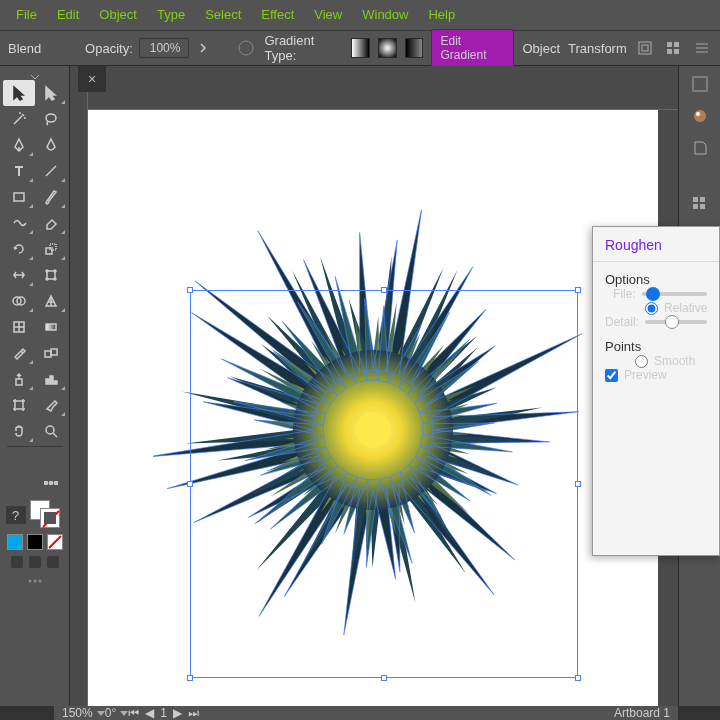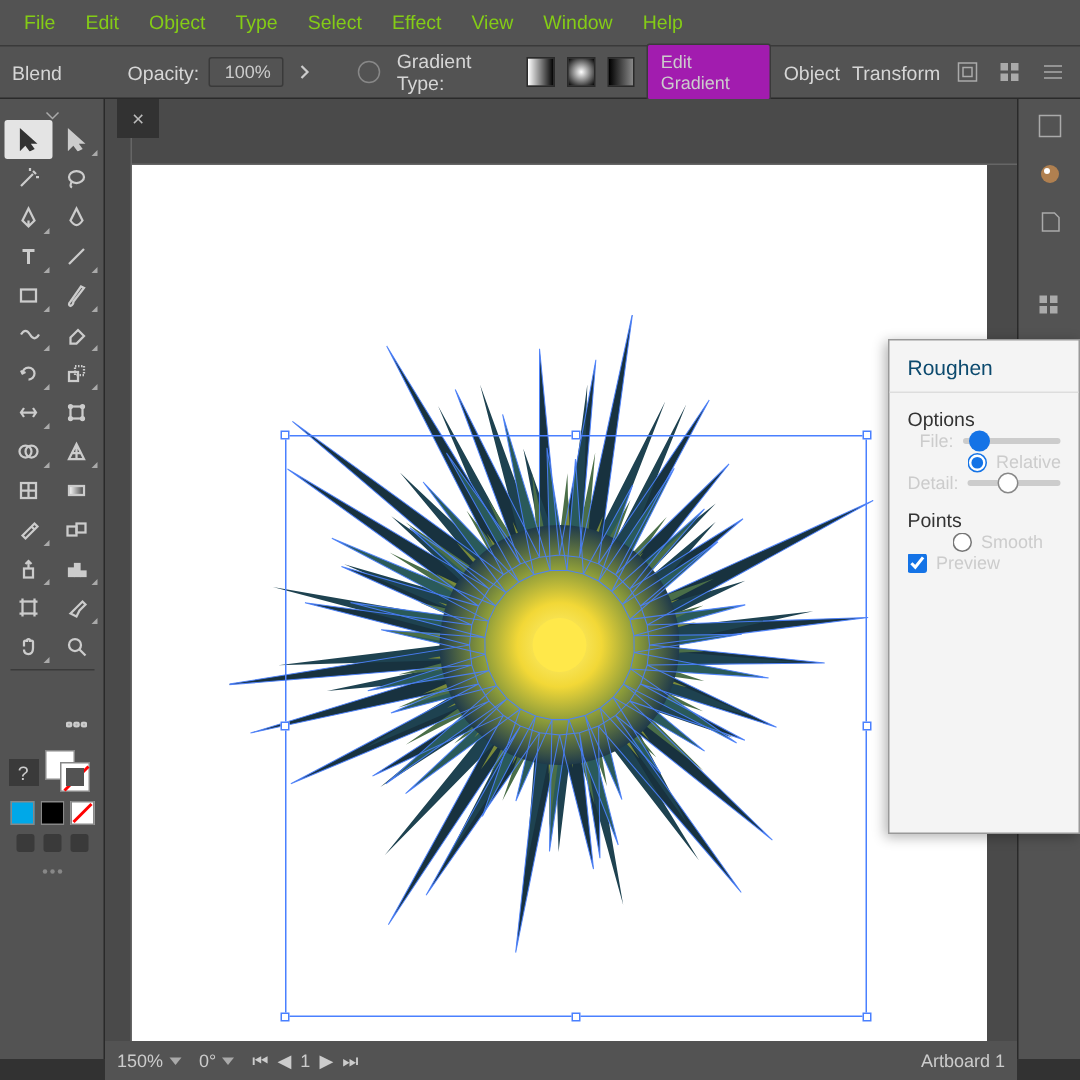--- a/index.html
+++ b/index.html
@@ -46,30 +46,30 @@
 .artwork { position:absolute; top:44px; left:18px; width:570px; height:640px; display:flex; align-items:center; justify-content:center; pointer-events:none; }
 .sel-box { position:absolute; border:1px solid #4a80ff; }
 .sel-box.outer { top:224px; left:120px; width:388px; height:388px; }
 .sel-box .h { position:absolute; width:6px; height:6px; background:#fff; border:1px solid #4a80ff; }
 .sel-box .h.tl{top:-4px;left:-4px}.sel-box .h.tr{top:-4px;right:-4px}.sel-box .h.bl{bottom:-4px;left:-4px}.sel-box .h.br{bottom:-4px;right:-4px}
 .sel-box .h.tm{top:-4px;left:calc(50% - 3px)}.sel-box .h.bm{bottom:-4px;left:calc(50% - 3px)}
 .sel-box .h.ml{left:-4px;top:calc(50% - 3px)}.sel-box .h.mr{right:-4px;top:calc(50% - 3px)}
 .right-rail { width:42px; background:#535353; border-left:1px solid #2a2a2a; display:flex; flex-direction:column; align-items:center; padding-top:6px; gap:8px; }
 .right-rail .ric { width:24px; height:24px; display:flex; align-items:center; justify-content:center; }
 .dialog { position:absolute; top:226px; right:0; width:128px; height:330px; background:#f4f4f4; border:1px solid #999; box-shadow:-2px 2px 8px rgba(0,0,0,.3); color:#333; padding:0; }
-.dialog .title { padding:10px 12px 8px; font-size:14px; color:#0c4a6e; border-bottom:1px solid #ddd; }
+.dialog .title { padding:10px 12px 8px; font-size:14px; color:#6d28d9; border-bottom:1px solid #ddd; }
 .dialog .body { padding:10px 12px; display:flex; flex-direction:column; }
 .dialog .sect { font-size:13px; color:#333; }
 .dialog .row { display:flex; align-items:center; gap:6px; font-size:13px; color:#333; }
 .dialog .slider { flex:1; height:4px; background:#ccc; position:relative; border-radius:2px; }
 .dialog .slider .knob { position:absolute; top:-5px; width:14px; height:14px; background:#1473e6; border-radius:50%; }
 .dialog .slider .knob.empty { background:#fff; border:1px solid #888; }
 .dialog input[type=radio]{accent-color:#1473e6;}
 .dialog input[type=checkbox]{accent-color:#1473e6;}
-.statusbar { position:absolute; bottom:0; left:70px; right:42px; height:26px; background:#535353; display:flex; align-items:center; padding:0 8px; gap:12px; font-size:11px; color:#ccc; }
+.statusbar { position:absolute; bottom:0; left:54px; right:42px; height:14px; background:#535353; display:flex; align-items:center; padding:0 8px; font-size:11px; color:#ccc; }
 .statusbar .fld { display:flex; align-items:center; gap:4px; }
 .statusbar .tri { width:0;height:0;border-left:4px solid transparent;border-right:4px solid transparent; }
 .statusbar .tri.d { border-top:5px solid #aaa; }
 .statusbar .nav { display:flex; gap:6px; align-items:center; }
 </style>
 </head>
 <body>
 
 <div class="menubar">
   <span>File</span>

